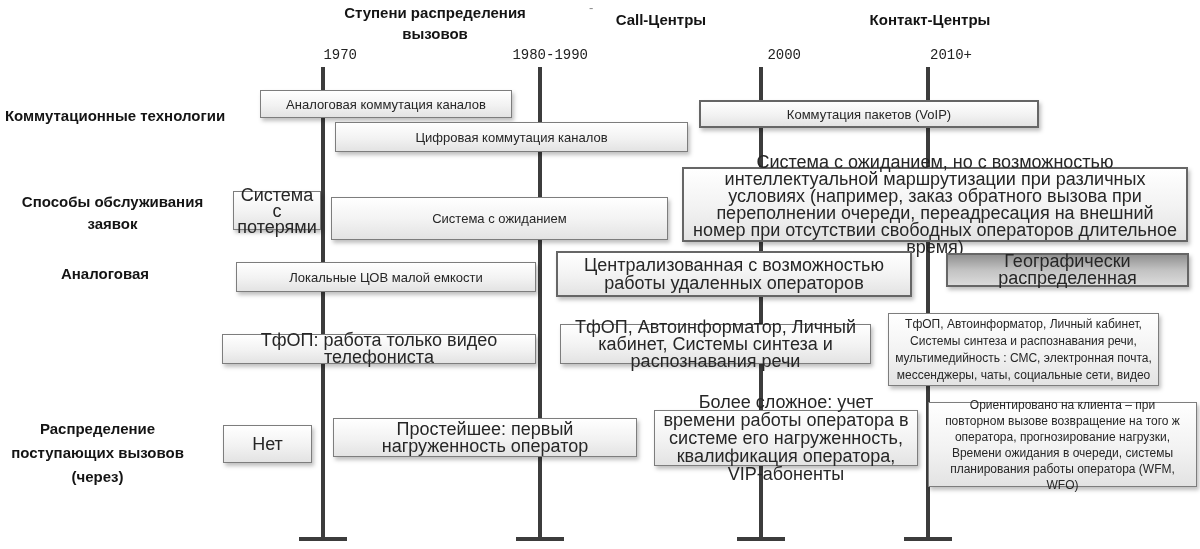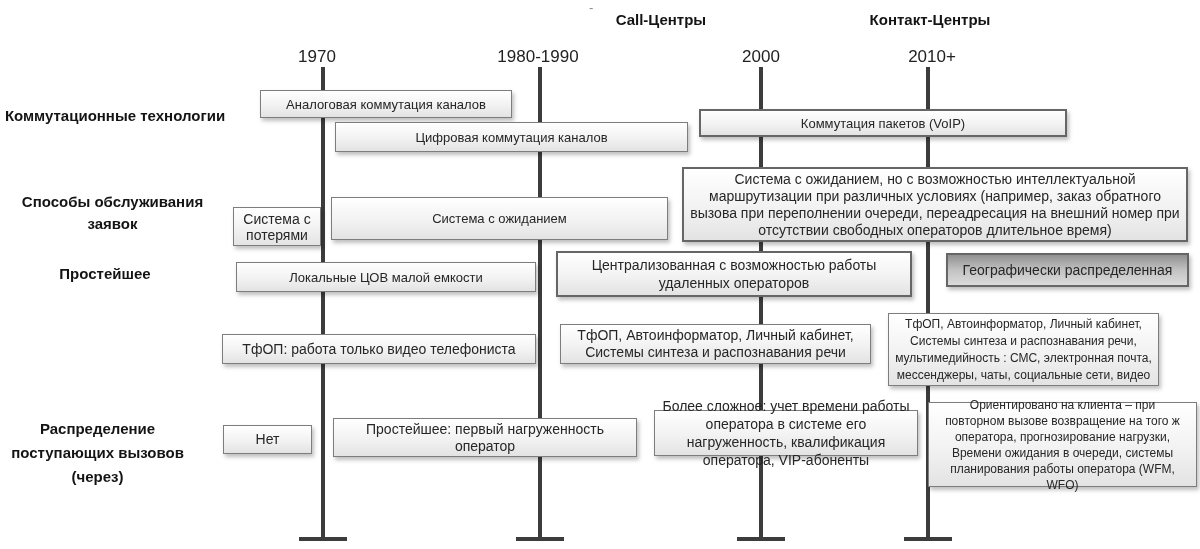--- a/index.html
+++ b/index.html
@@ -11,36 +11,36 @@
   .vline{position:absolute;width:4px;background:var(--line,#3c3c3c);top:67px;height:471px;z-index:1;}
   .vfoot{position:absolute;width:48px;height:4px;background:var(--line,#3c3c3c);top:537px;z-index:1;}
   
   .col-title{
     position:absolute;font-weight:bold;font-size:15px;line-height:21px;
     text-align:center;color:#141414;z-index:3;
   }
   .dash{position:absolute;color:#8a8a8a;font-size:13px;z-index:3;}
   
   .year{
-    position:absolute;font-family:Liberation Sans, sans-serif;font-size:17px;
-    text-align:center;color:#222;top:47px;z-index:3;
+    position:absolute;font-family:Liberation Mono, monospace;font-size:14px;
+    text-align:right;color:#222;top:47px;z-index:3;
   }
   
   .row-label{
     position:absolute;font-weight:bold;font-size:15px;text-align:center;
     color:#141414;z-index:3;
   }
   
   .box{
     position:absolute;box-sizing:border-box;z-index:2;
     display:flex;align-items:center;justify-content:center;text-align:center;
     border:1px solid var(--box-border,#7d7d7d);
     background:linear-gradient(180deg,var(--box-fill-top,#ffffff) 0%,#f2f2f2 55%,var(--box-fill-bottom,#e3e3e3) 100%);
     box-shadow:2px 3px 4px rgba(0,0,0,0.25);
-    font-size:14px;line-height:17px;color:#262626;padding:2px 6px;
+    font-size:18px;line-height:17px;color:#262626;padding:2px 6px;
   }
   .box.strong{border-width:2px;border-color:#666;}
   .box.dark{
     background:linear-gradient(180deg,var(--highlight-fill-top,#919191) 0%,#c2c2c2 50%,var(--highlight-fill-bottom,#dbdbdb) 100%);
   }
   .fs13{font-size:13px;}
   .fs12{font-size:12px;}
   .lh16{line-height:16px;}
   .lh18{line-height:18px;}
   .nowrap{white-space:nowrap;}
@@ -52,48 +52,49 @@
 
   <div class="vline" style="left:321px"></div>
   <div class="vline" style="left:538px"></div>
   <div class="vline" style="left:759px"></div>
   <div class="vline" style="left:926px"></div>
   <div class="vfoot" style="left:299px"></div>
   <div class="vfoot" style="left:516px"></div>
   <div class="vfoot" style="left:737px"></div>
   <div class="vfoot" style="left:904px"></div>
 
+  <div class="col-title" style="left:330px;top:2px;width:210px">Ступени распределения вызовов</div>
   <div class="dash" style="left:589px;top:0px">-</div>
   <div class="col-title nowrap" style="left:581px;top:9px;width:160px">Call-Центры</div>
   <div class="col-title nowrap" style="left:830px;top:9px;width:200px">Контакт-Центры</div>
 
   <div class="year" style="left:277px;width:80px">1970</div>
   <div class="year" style="left:488px;width:100px">1980-1990</div>
   <div class="year" style="left:721px;width:80px">2000</div>
   <div class="year" style="left:892px;width:80px">2010+</div>
 
   <div class="row-label nowrap" style="left:0px;top:107px;width:230px">Коммутационные технологии</div>
   <div class="row-label" style="left:5px;top:191px;width:215px;line-height:22px">Способы обслуживания заявок</div>
-  <div class="row-label" style="left:0px;top:265px;width:210px">Простейшее</div>
+  <div class="row-label" style="left:0px;top:265px;width:210px">Аналоговая</div>
   <div class="row-label" style="left:0px;top:417px;width:195px;line-height:24px">Распределение поступающих вызовов (через)</div>
 
   <div class="box fs13" style="left:260px;top:90px;width:252px;height:28px">Аналоговая коммутация каналов</div>
   <div class="box fs13" style="left:335px;top:122px;width:353px;height:30px">Цифровая коммутация каналов</div>
-  <div class="box fs13 strong" style="left:699px;top:109px;width:368px;height:28px">Коммутация пакетов (VoIP)</div>
+  <div class="box fs13 strong" style="left:699px;top:100px;width:340px;height:28px">Коммутация пакетов (VoIP)</div>
 
-  <div class="box lh16" style="left:233px;top:207px;width:88px;height:39px">Система с потерями</div>
+  <div class="box lh16" style="left:233px;top:191px;width:88px;height:39px">Система с потерями</div>
   <div class="box fs13" style="left:331px;top:197px;width:337px;height:43px">Система с ожиданием</div>
   <div class="box strong" style="left:682px;top:167px;width:506px;height:75px">Система с ожиданием, но с возможностью интеллектуальной маршрутизации при различных условиях (например, заказ обратного вызова при переполнении очереди, переадресация на внешний номер при отсутствии свободных операторов длительное время)</div>
 
   <div class="box fs13" style="left:236px;top:262px;width:300px;height:30px">Локальные ЦОВ малой емкости</div>
   <div class="box strong dark" style="left:946px;top:253px;width:243px;height:34px">Географически распределенная</div>
   <div class="box strong lh18" style="left:556px;top:251px;width:356px;height:46px">Централизованная с возможностью работы удаленных операторов</div>
 
   <div class="box" style="left:222px;top:334px;width:314px;height:30px">ТфОП: работа только видео телефониста</div>
   <div class="box" style="left:560px;top:324px;width:311px;height:40px">ТфОП,  Автоинформатор, Личный кабинет, Системы синтеза и распознавания речи</div>
   <div class="box fs12" style="left:888px;top:313px;width:271px;height:73px;padding:2px 4px">ТфОП,  Автоинформатор, Личный кабинет, Системы синтеза и распознавания речи, мультимедийность : СМС, электронная почта, мессенджеры, чаты, социальные сети, видео</div>
 
-  <div class="box" style="left:223px;top:425px;width:89px;height:29px">Нет</div>
+  <div class="box" style="left:223px;top:425px;width:89px;height:38px">Нет</div>
   <div class="box" style="left:333px;top:418px;width:304px;height:39px">Простейшее: первый нагруженность оператор</div>
-  <div class="box lh18" style="left:654px;top:410px;width:264px;height:46px">Более сложное: учет времени работы оператора в системе  его нагруженность, квалификация оператора, VIP-абоненты</div>
+  <div class="box lh18" style="left:654px;top:410px;width:264px;height:56px">Более сложное: учет времени работы оператора в системе  его нагруженность, квалификация оператора, VIP-абоненты</div>
   <div class="box fs12" style="left:928px;top:402px;width:269px;height:85px;line-height:16px;padding:2px 14px">Ориентировано на клиента – при повторном вызове возвращение на того ж оператора, прогнозирование нагрузки, Времени ожидания в очереди, системы планирования работы оператора (WFM, WFO)</div>
 
 </div>
 
 </body></html>

